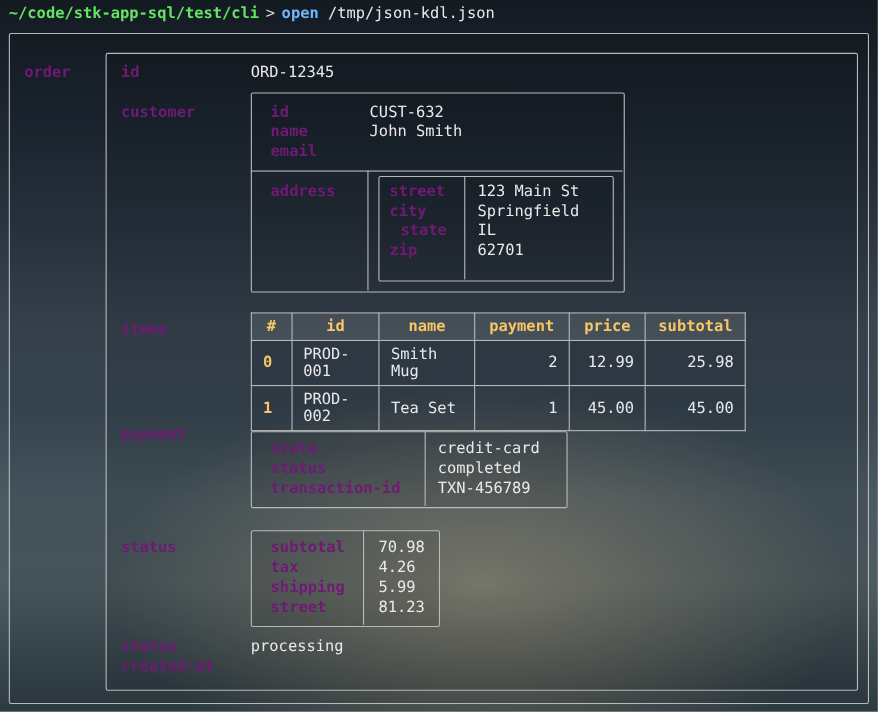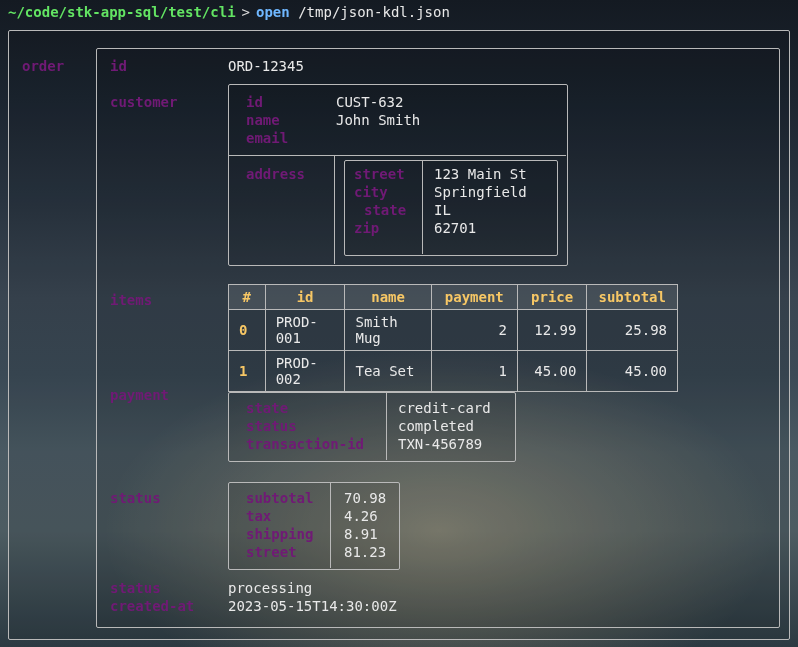--- a/index.html
+++ b/index.html
@@ -119,22 +119,21 @@
   <span class="val" style="left:398px;top:436px">TXN-456789</span>
 
   <span class="lbl" style="left:110px;top:490px">status</span>
   <div class="box" style="left:228px;top:482px;width:170px;height:86px;"></div>
   <div class="box" style="left:330px;top:482px;width:0;height:86px;border:none;border-left:1px solid #b9b9b9;border-radius:0;background:none"></div>
   <span class="lbl" style="left:246px;top:490px">subtotal</span>
   <span class="val" style="left:344px;top:490px">70.98</span>
   <span class="lbl" style="left:246px;top:508px">tax</span>
   <span class="val" style="left:344px;top:508px">4.26</span>
   <span class="lbl" style="left:246px;top:526px">shipping</span>
-  <span class="val" style="left:344px;top:526px">8.91</span>
+  <span class="val" style="left:344px;top:526px">5.99</span>
   <span class="lbl" style="left:246px;top:544px">street</span>
   <span class="val" style="left:344px;top:544px">81.23</span>
 
   <span class="lbl" style="left:110px;top:580px">status</span>
   <span class="val" style="left:228px;top:580px">processing</span>
   <span class="lbl" style="left:110px;top:598px">created-at</span>
-  <span class="val" style="left:228px;top:598px">2023-05-15T14:30:00Z</span>
 
 </div>
 
 </body></html>

